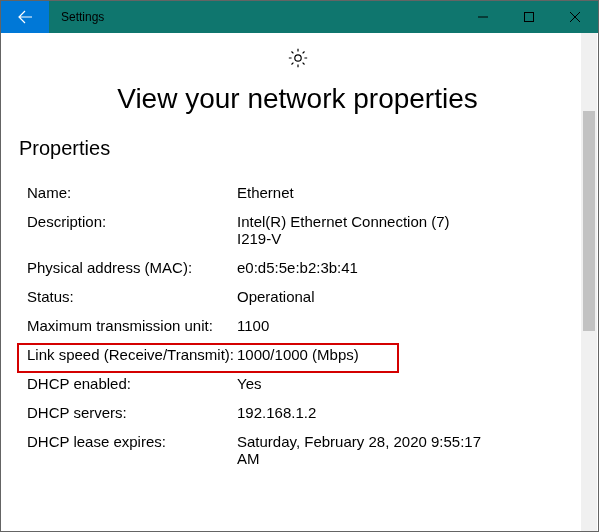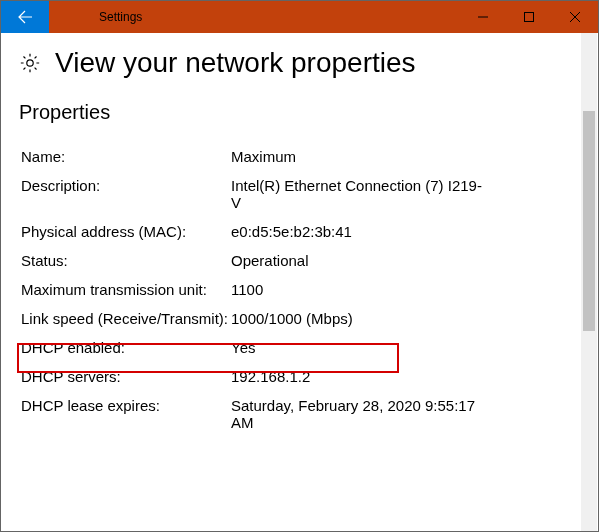--- a/index.html
+++ b/index.html
@@ -10,22 +10,21 @@
     width: 599px;
     height: 532px;
     overflow: hidden;
     position: relative;
     border: 1px solid #646464;
   }
   .titlebar {
     height: 32px;
     display: flex;
     align-items: stretch;
-    background: #c2410c;
-    gap: 38px;
+    background: #0f766e;
   }
   .back-btn {
     width: 48px;
     background: #0078d7;
     color: #fff;
     display: flex;
     align-items: center;
     justify-content: center;
     font-size: 16px;
   }
@@ -56,20 +55,21 @@
   .content {
     padding: 14px 22px 0 18px;
     height: 100%;
     overflow: hidden;
   }
   .header-row {
     display: flex;
     align-items: center;
     gap: 14px;
     margin-bottom: 22px;
+    flex-direction: column;
   }
   .gear {
     width: 22px;
     height: 22px;
     color: #000;
   }
   .page-title {
     font-size: 28px;
     font-weight: 400;
     color: #000;
@@ -82,20 +82,21 @@
   }
   .prop-row {
     display: flex;
     font-size: 15px;
     color: #000;
     padding: 6px 2px;
   }
   .prop-label {
     width: 210px;
     flex-shrink: 0;
+    margin-left: 6px;
   }
   .prop-value {
     flex: 1;
     padding-right: 90px;
   }
   .highlight-box {
     position: absolute;
     border: 2px solid #d40000;
     left: 16px;
     top: 310px;
@@ -156,21 +157,21 @@
         <circle cx="12" cy="12" r="3.5"></circle>
         <path d="M12 2v3M12 19v3M4.9 4.9l2.1 2.1M17 17l2.1 2.1M2 12h3M19 12h3M4.9 19.1L7 17M17 7l2.1-2.1"></path>
       </svg>
       <div class="page-title">View your network properties</div>
     </div>
 
     <h2 class="section-title">Properties</h2>
 
     <div class="prop-row">
       <div class="prop-label">Name:</div>
-      <div class="prop-value">Maximum</div>
+      <div class="prop-value">Ethernet</div>
     </div>
     <div class="prop-row">
       <div class="prop-label">Description:</div>
       <div class="prop-value">Intel(R) Ethernet Connection (7) I219-V</div>
     </div>
     <div class="prop-row">
       <div class="prop-label">Physical address (MAC):</div>
       <div class="prop-value">e0:d5:5e:b2:3b:41</div>
     </div>
     <div class="prop-row">

